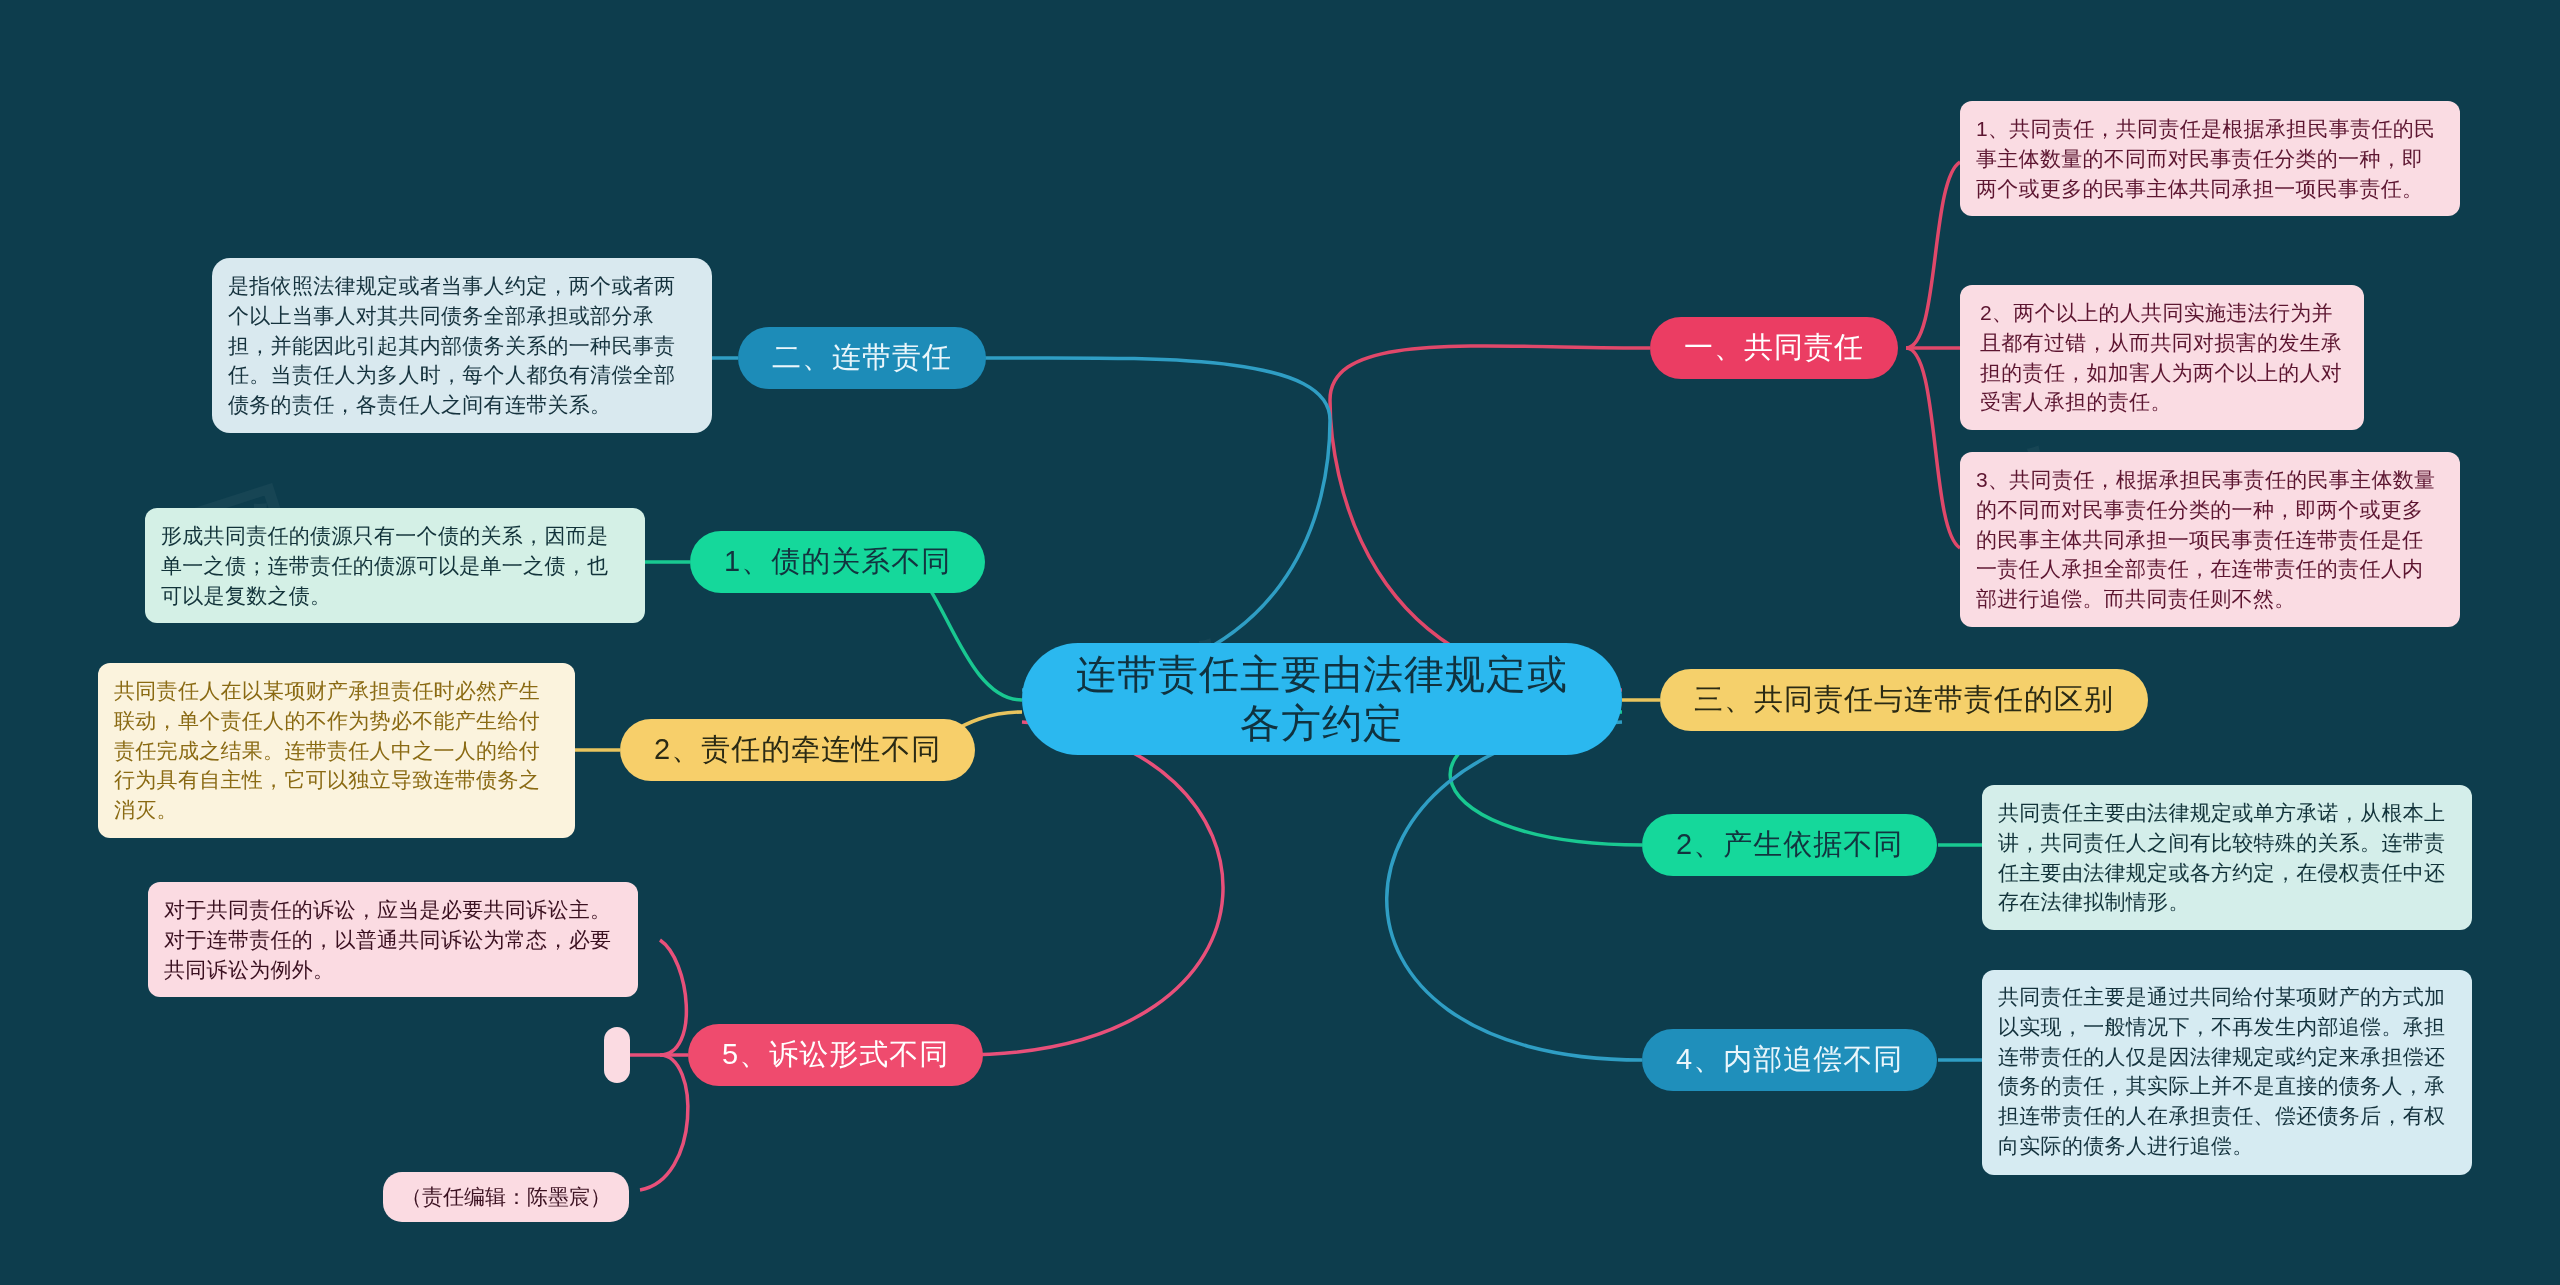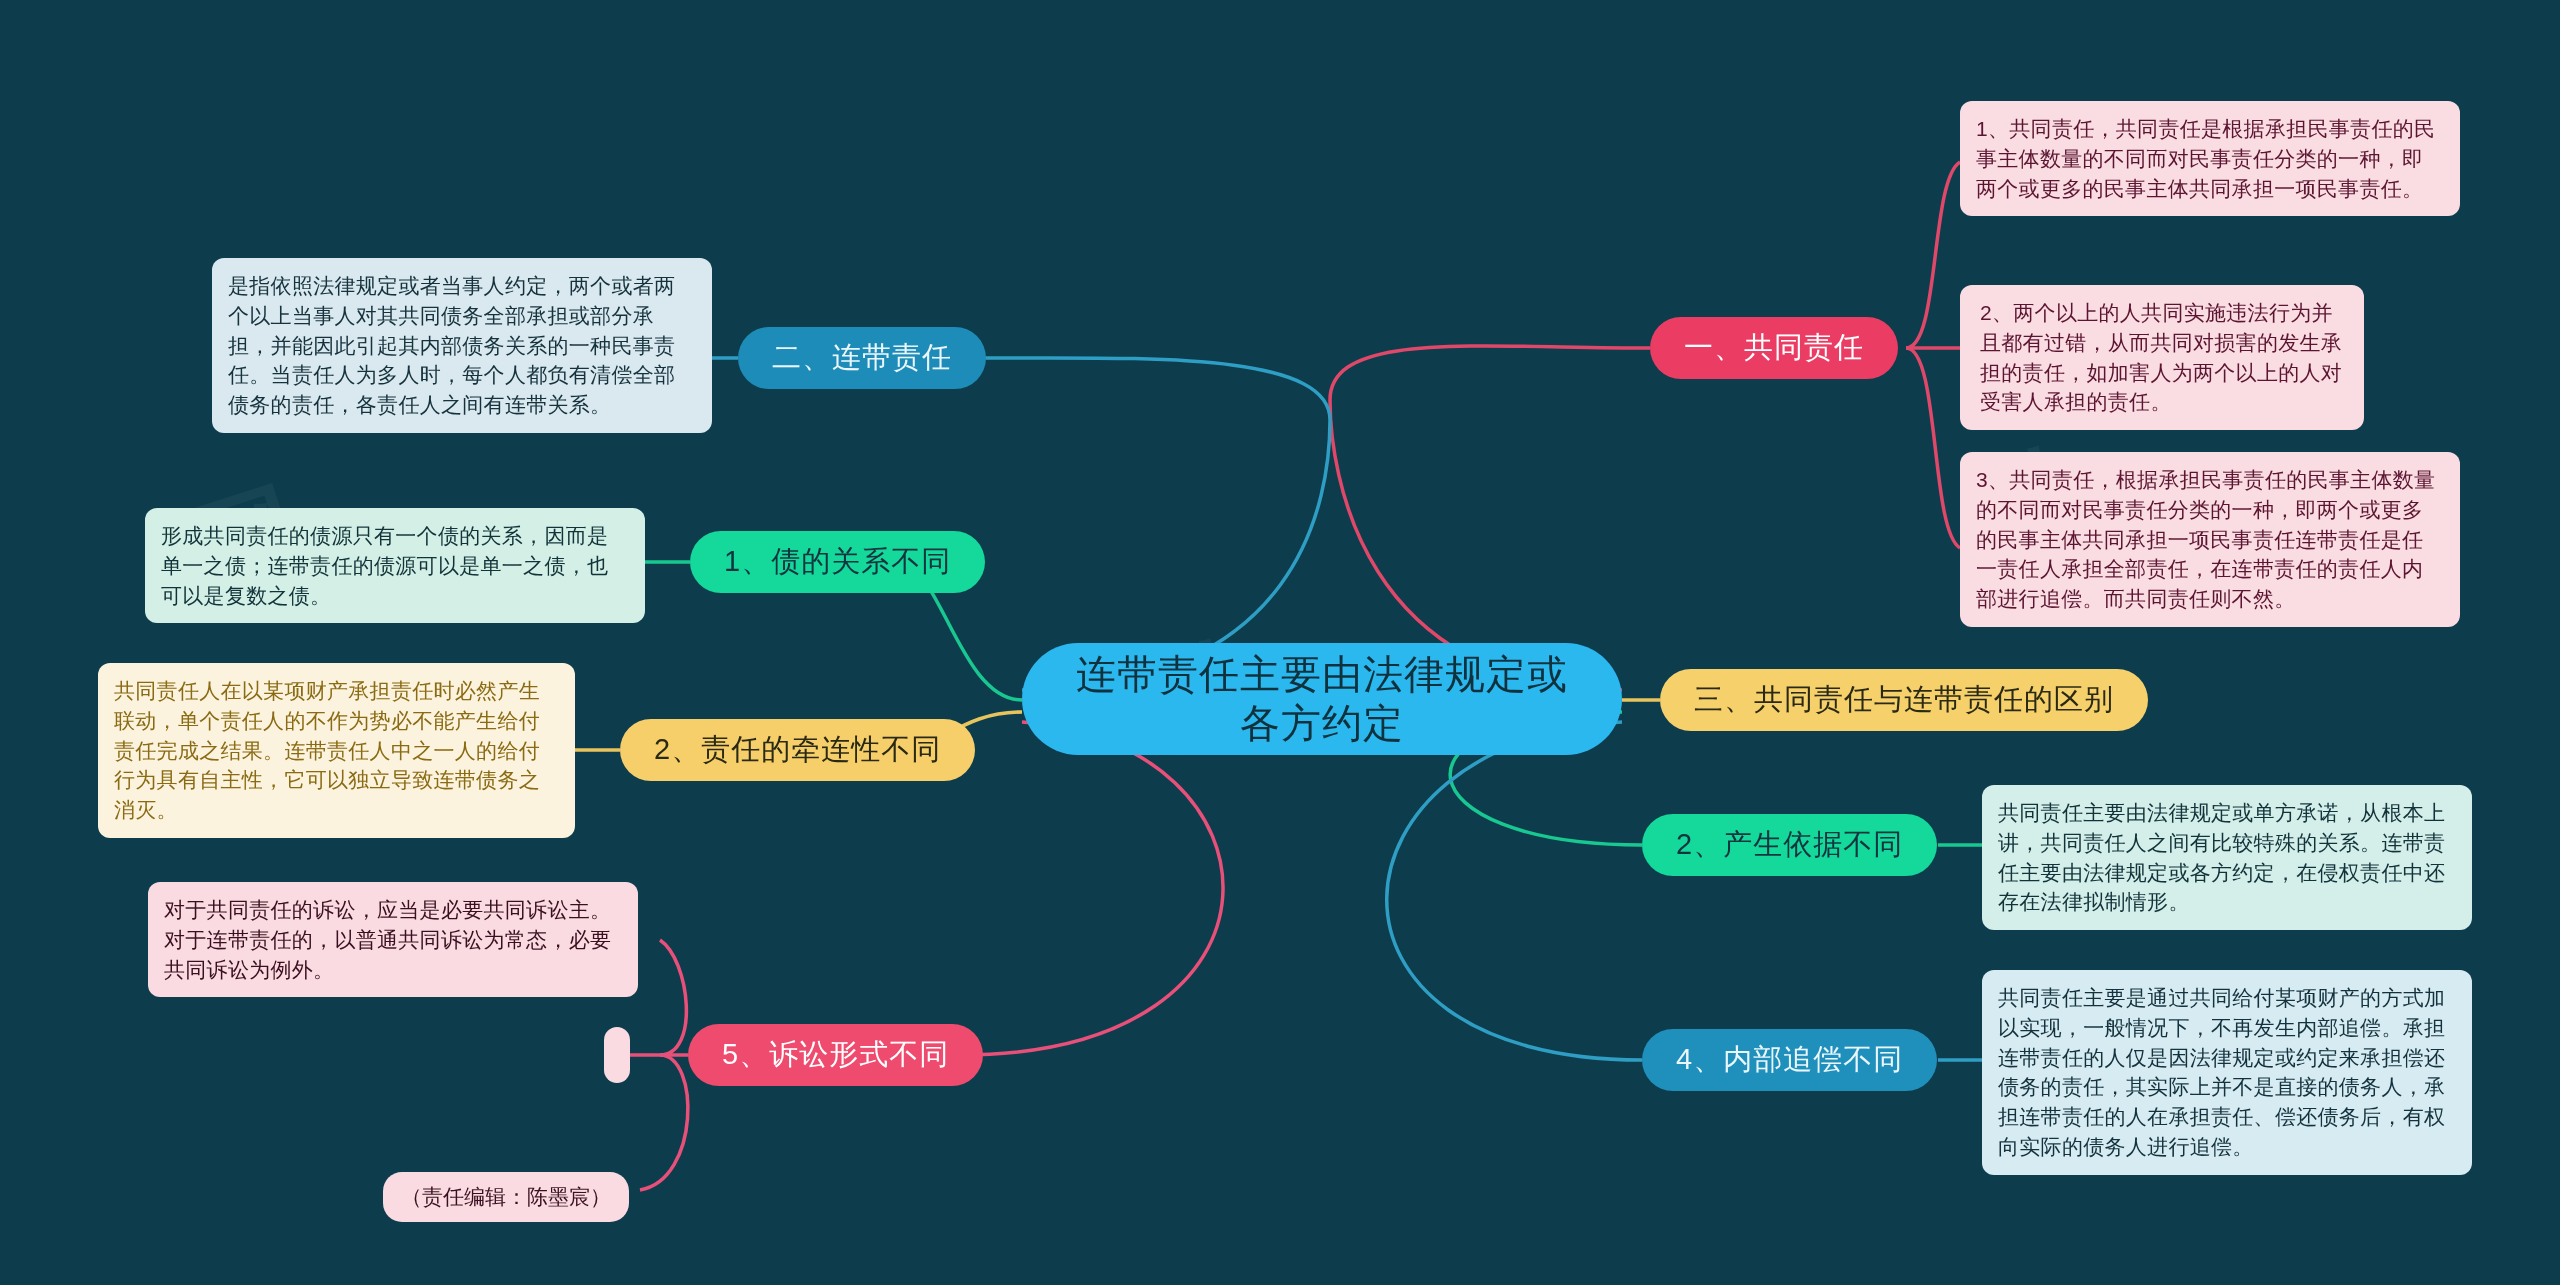--- a/index.html
+++ b/index.html
@@ -38,25 +38,25 @@
   .pill.steelblue{background:#1f8fbb;color:#eaf6fb;}
 
   
   .card{
     border-radius:12px;padding:13px 16px;
     font-size:21px;line-height:1.42;letter-spacing:0.3px;
     box-sizing:border-box;
   }
   .card.pinkcard{background:#fadce3;color:#5c1530;}
   .card.pinkcard2{background:#fbdbe2;color:#3a1020;}
-  .card.icecard{background:#d9e9ef;color:#15323d;}
+  .card.icecard{background:#d9e9ef;color:#15323d;border-radius:18px;}
   .card.mintcard{background:#d4f0e6;color:#12333a;}
   .card.aquacard{background:#d4eeea;color:#12333a;}
   .card.creamcard{background:#fbf3dd;color:#8a6a13;}
-  .card.bluecard{background:#d6ebf2;color:#14323d;}
+  .card.bluecard{background:#d6ebf2;color:#14323d;font-family:Liberation Serif, serif;}
 
   .stub{
     position:absolute;width:26px;height:56px;border-radius:13px;
     background:#fbdbe2;
   }
 
   .credit{
     border-radius:10px;background:#fbdbe2;color:#3a1020;
     font-size:21px;padding:11px 18px;text-align:center;white-space:nowrap;
   }

